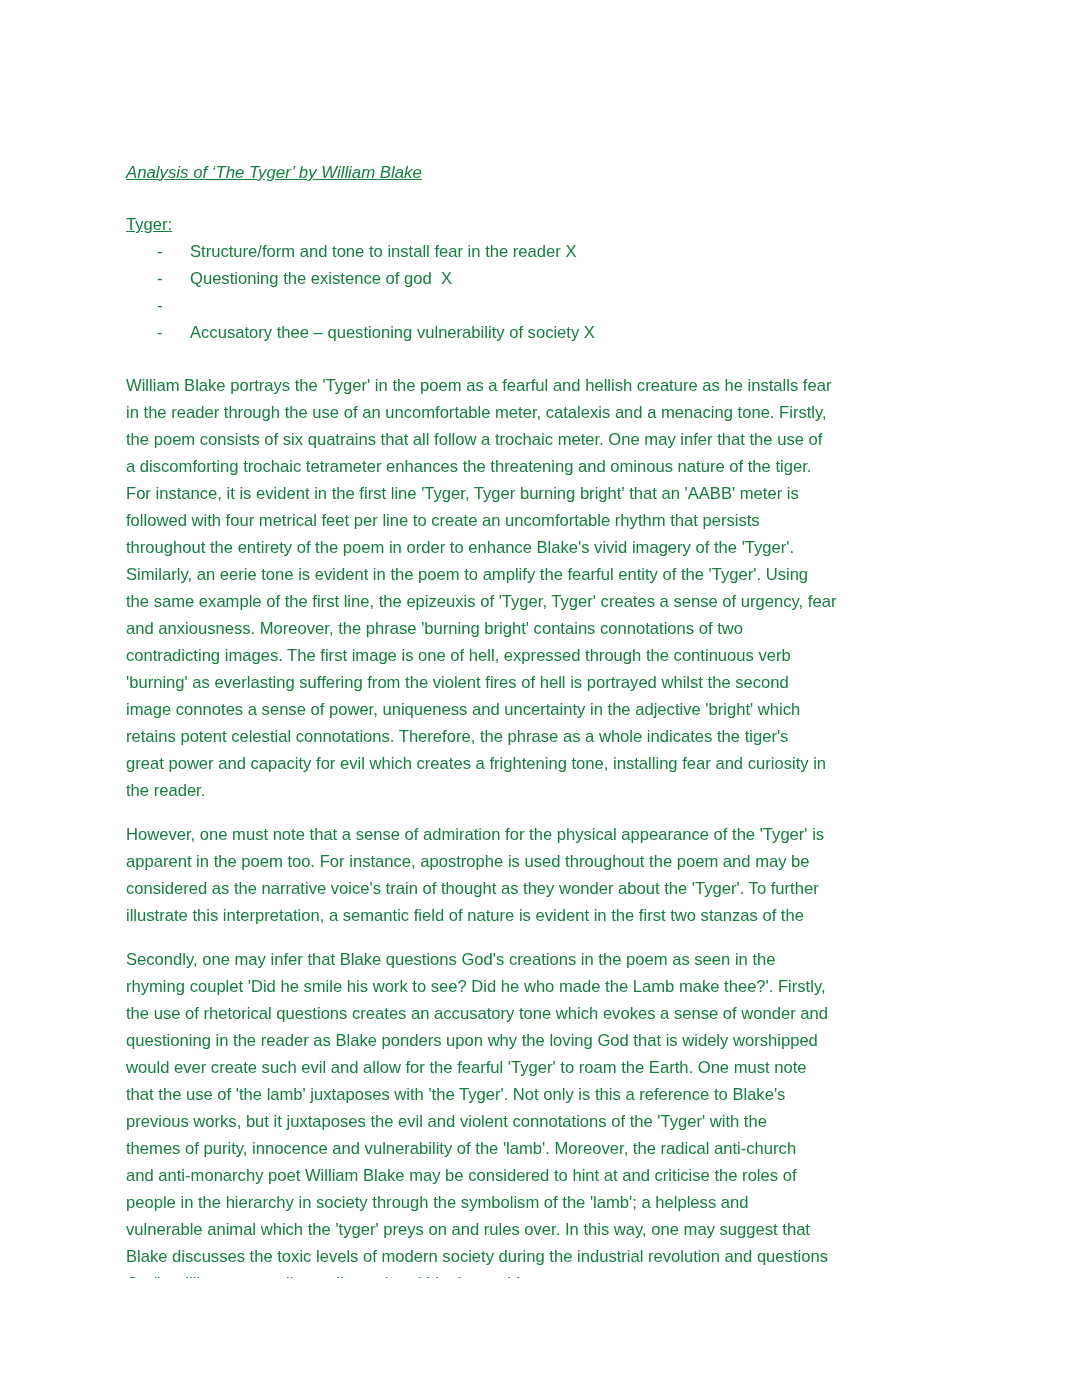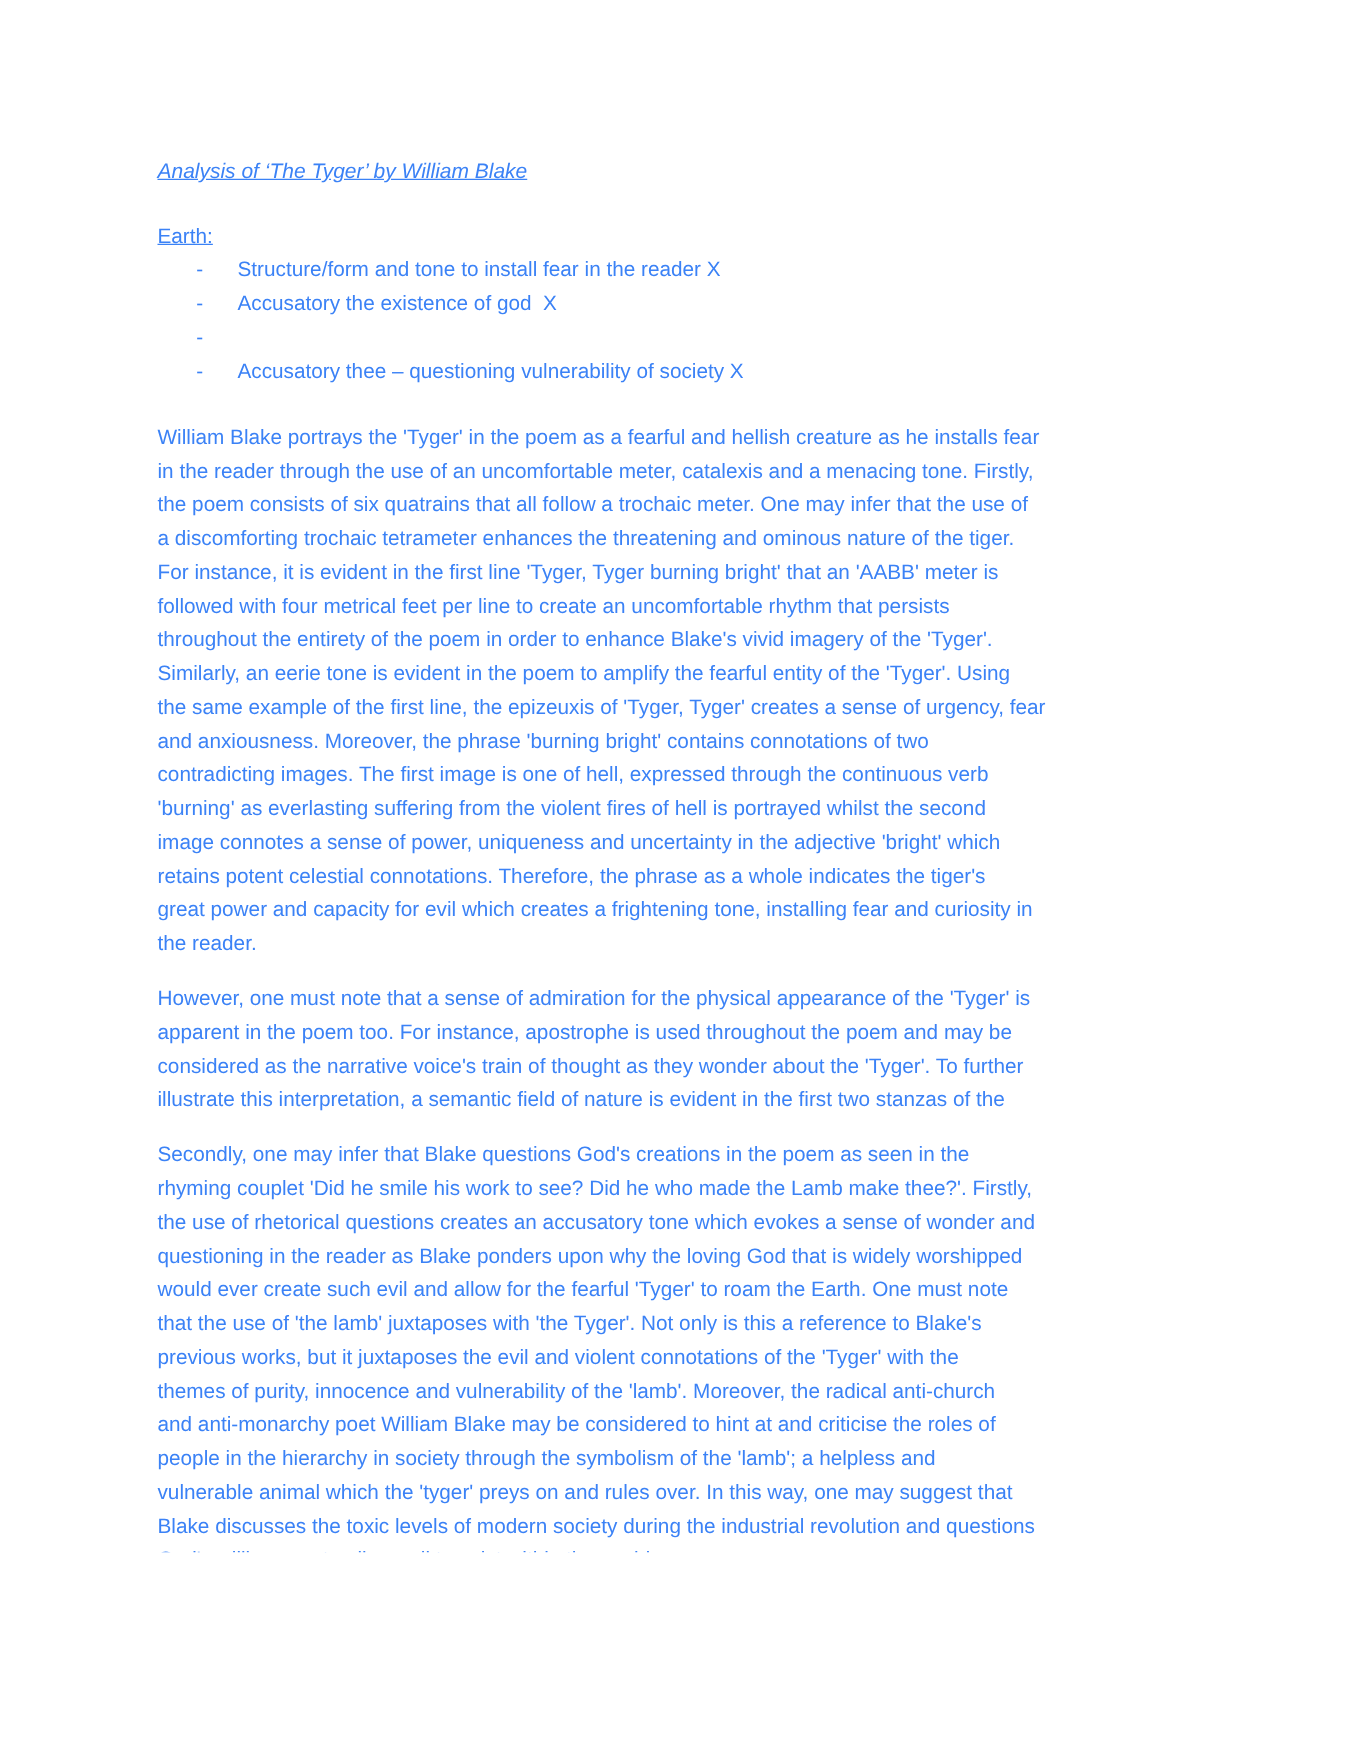--- a/index.html
+++ b/index.html
@@ -10,22 +10,23 @@
   .page {
     position: relative;
     width: 1080px;
     height: 1242px;
     background: #ffffff;
     box-sizing: border-box;
     padding: 123px 100px 0 126px;
     font-family: "Liberation Sans", "DejaVu Sans", sans-serif;
     font-size: 16.6px;
     line-height: 27px;
-    color: #3b82f6;
+    color: #15803d;
     overflow: hidden;
+    margin-top: 36px;
   }
   .content {
     width: 842px;
   }
   .doc-title {
     font-size: 16.8px;
     font-style: italic;
     font-weight: normal;
     text-decoration: underline;
     margin: 0 0 25px 0;
@@ -60,30 +61,30 @@
   }
 </style>
 </head>
 <body>
 
 <div class="page">
   <div class="content">
 
     <h1 class="doc-title">Analysis of ‘The Tyger’ by William Blake</h1>
 
-    <div class="plan-heading">Earth:</div>
+    <div class="plan-heading">Tyger:</div>
 
     <ul class="plan-list">
         <li class="plan-item">
           <span class="plan-bullet">-</span>
           <span class="plan-text">Structure/form and tone to install fear in the reader X</span>
         </li>
         <li class="plan-item">
           <span class="plan-bullet">-</span>
-          <span class="plan-text">Accusatory the existence of god  X</span>
+          <span class="plan-text">Questioning the existence of god  X</span>
         </li>
         <li class="plan-item">
           <span class="plan-bullet">-</span>
         </li>
         <li class="plan-item">
           <span class="plan-bullet">-</span>
           <span class="plan-text">Accusatory thee – questioning vulnerability of society X</span>
         </li>
       </ul>
 

